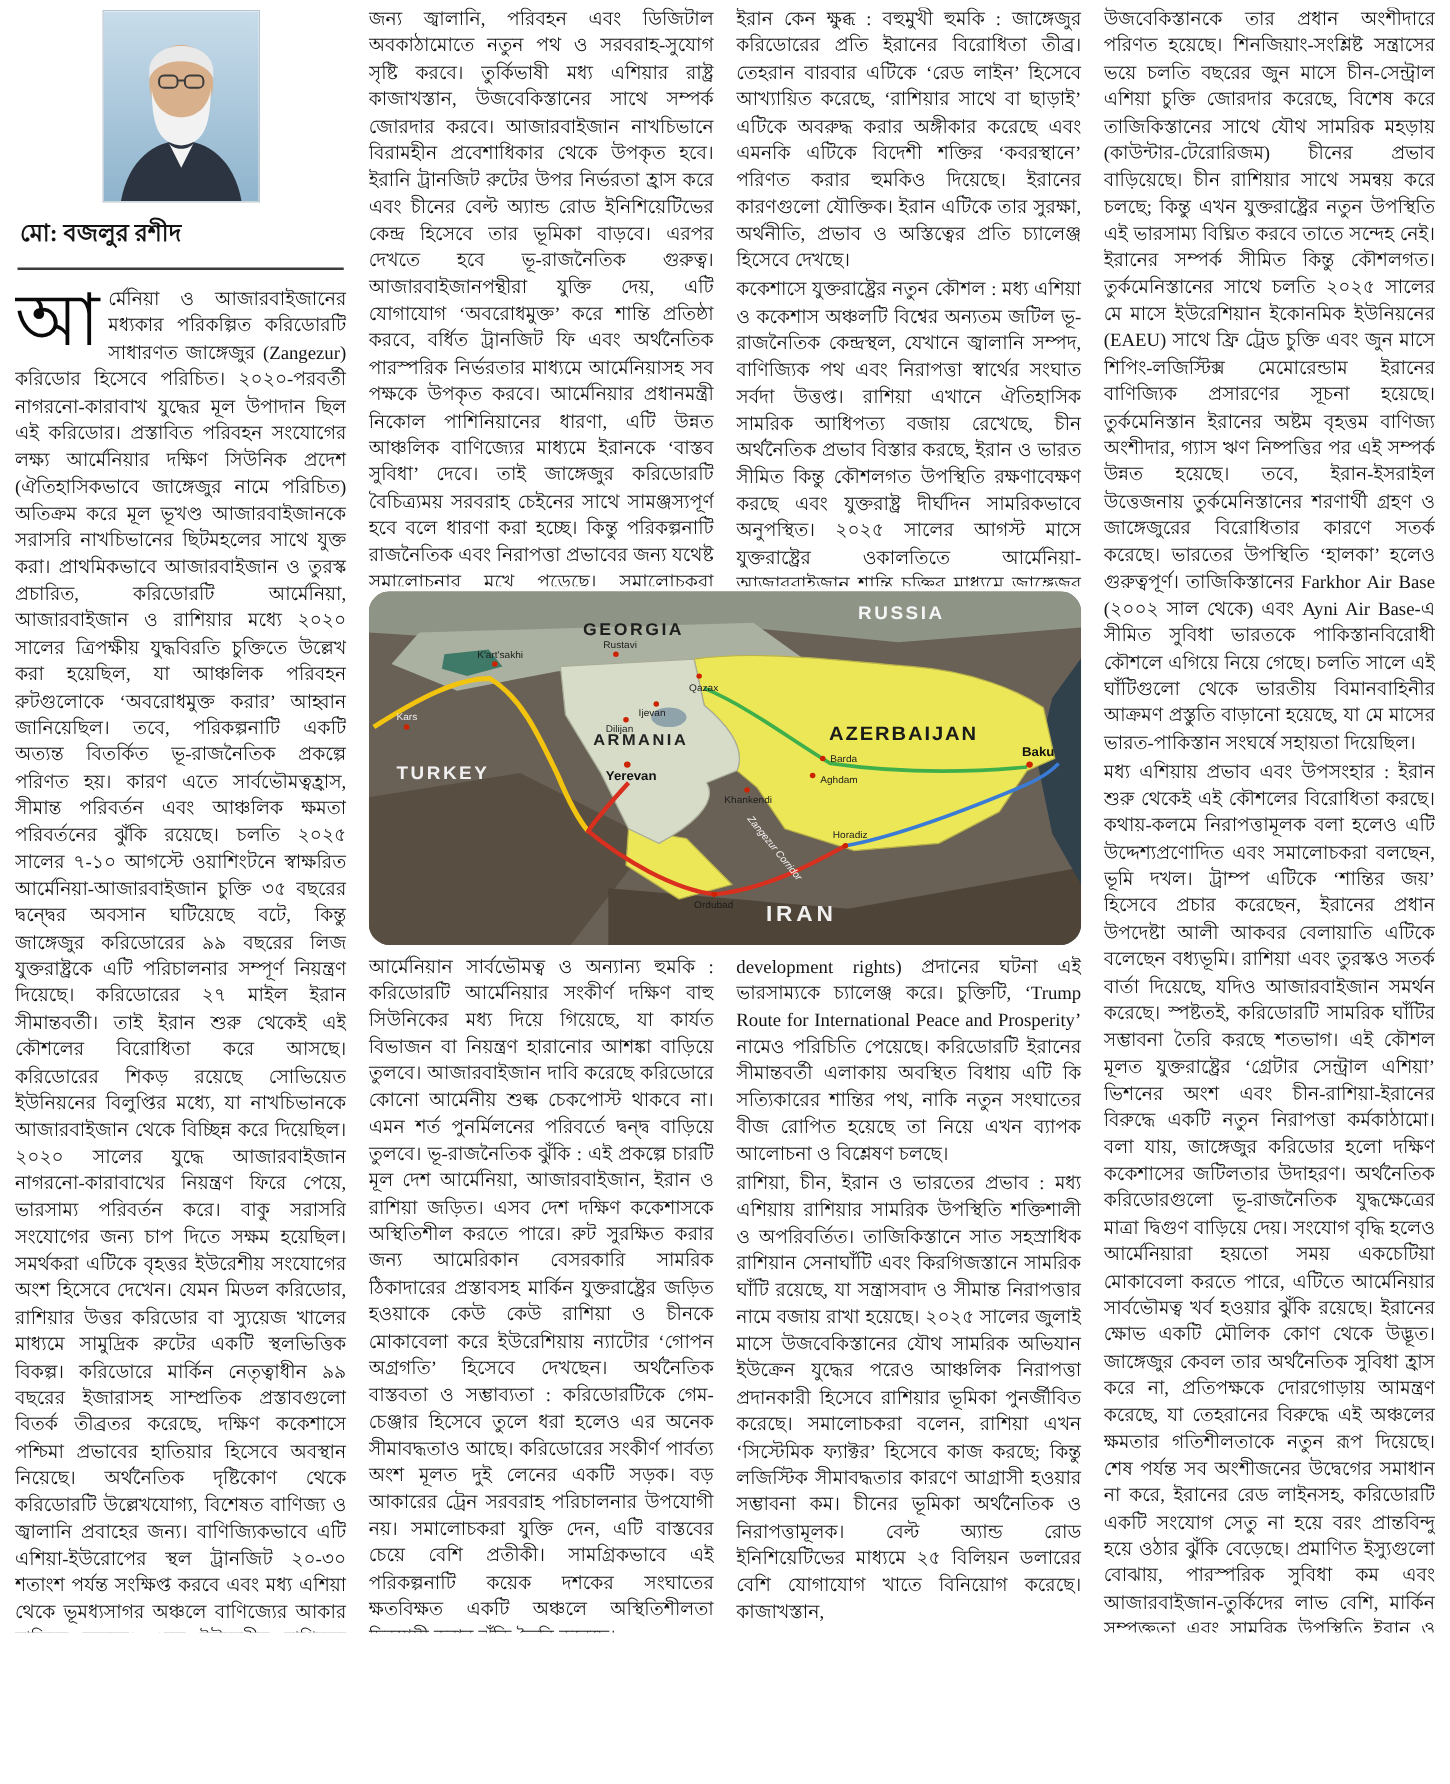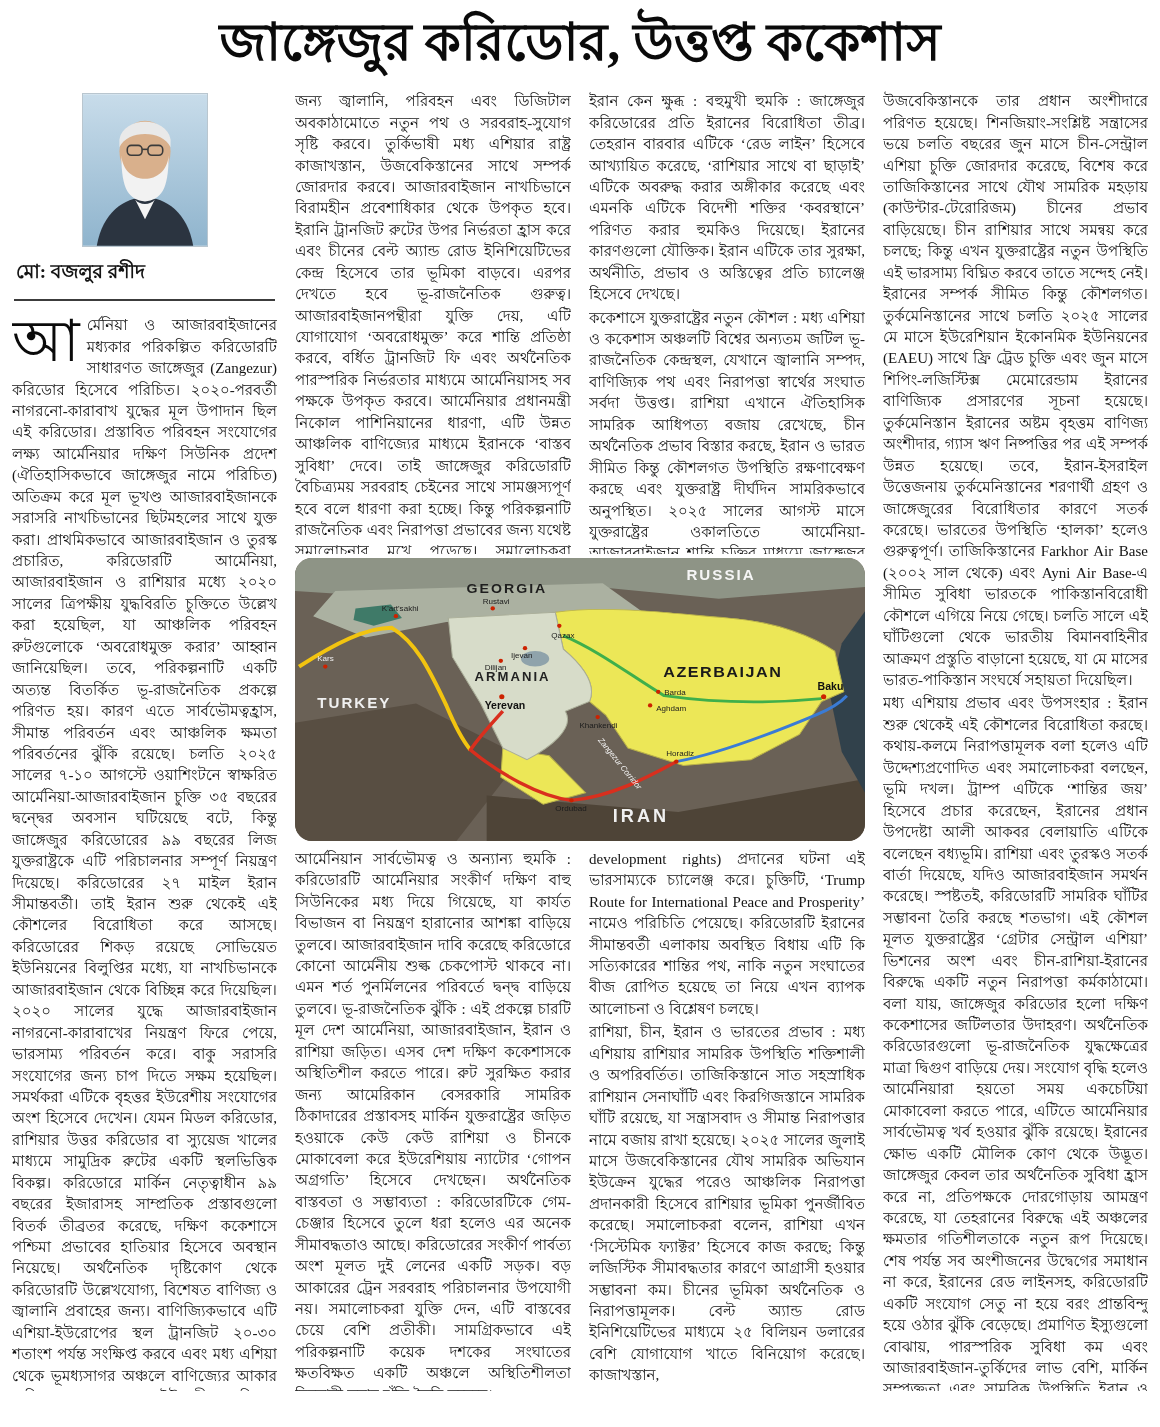--- a/index.html
+++ b/index.html
@@ -40,21 +40,20 @@
   .map-country { font-family:"Liberation Sans", sans-serif; font-weight:700; }
   .map-city { font-family:"Liberation Sans", sans-serif; font-size:8px; fill:#1c1c1c; }
   .map-city-major { font-family:"Liberation Sans", sans-serif; font-size:10.5px; font-weight:700; fill:#111; }
   .map-corridor { font-family:"Liberation Sans", sans-serif; font-size:8px; font-style:italic; fill:#f3f3f3; }
 </style>
 </head>
 <body>
 
 <div class="page">
 
-  <h1 class="headline">জাঙ্গেজুর করিডোর, উত্তপ্ত ককেশাস</h1>
 
   <div class="content">
 
     <div class="side-col">
       <div class="author-block">
         <div class="author-photo">
           <svg viewBox="0 0 126 154">
             <defs>
               <linearGradient id="pbg" x1="0" y1="0" x2="0" y2="1">
                 <stop offset="0" stop-color="#c8dcEA"></stop>

